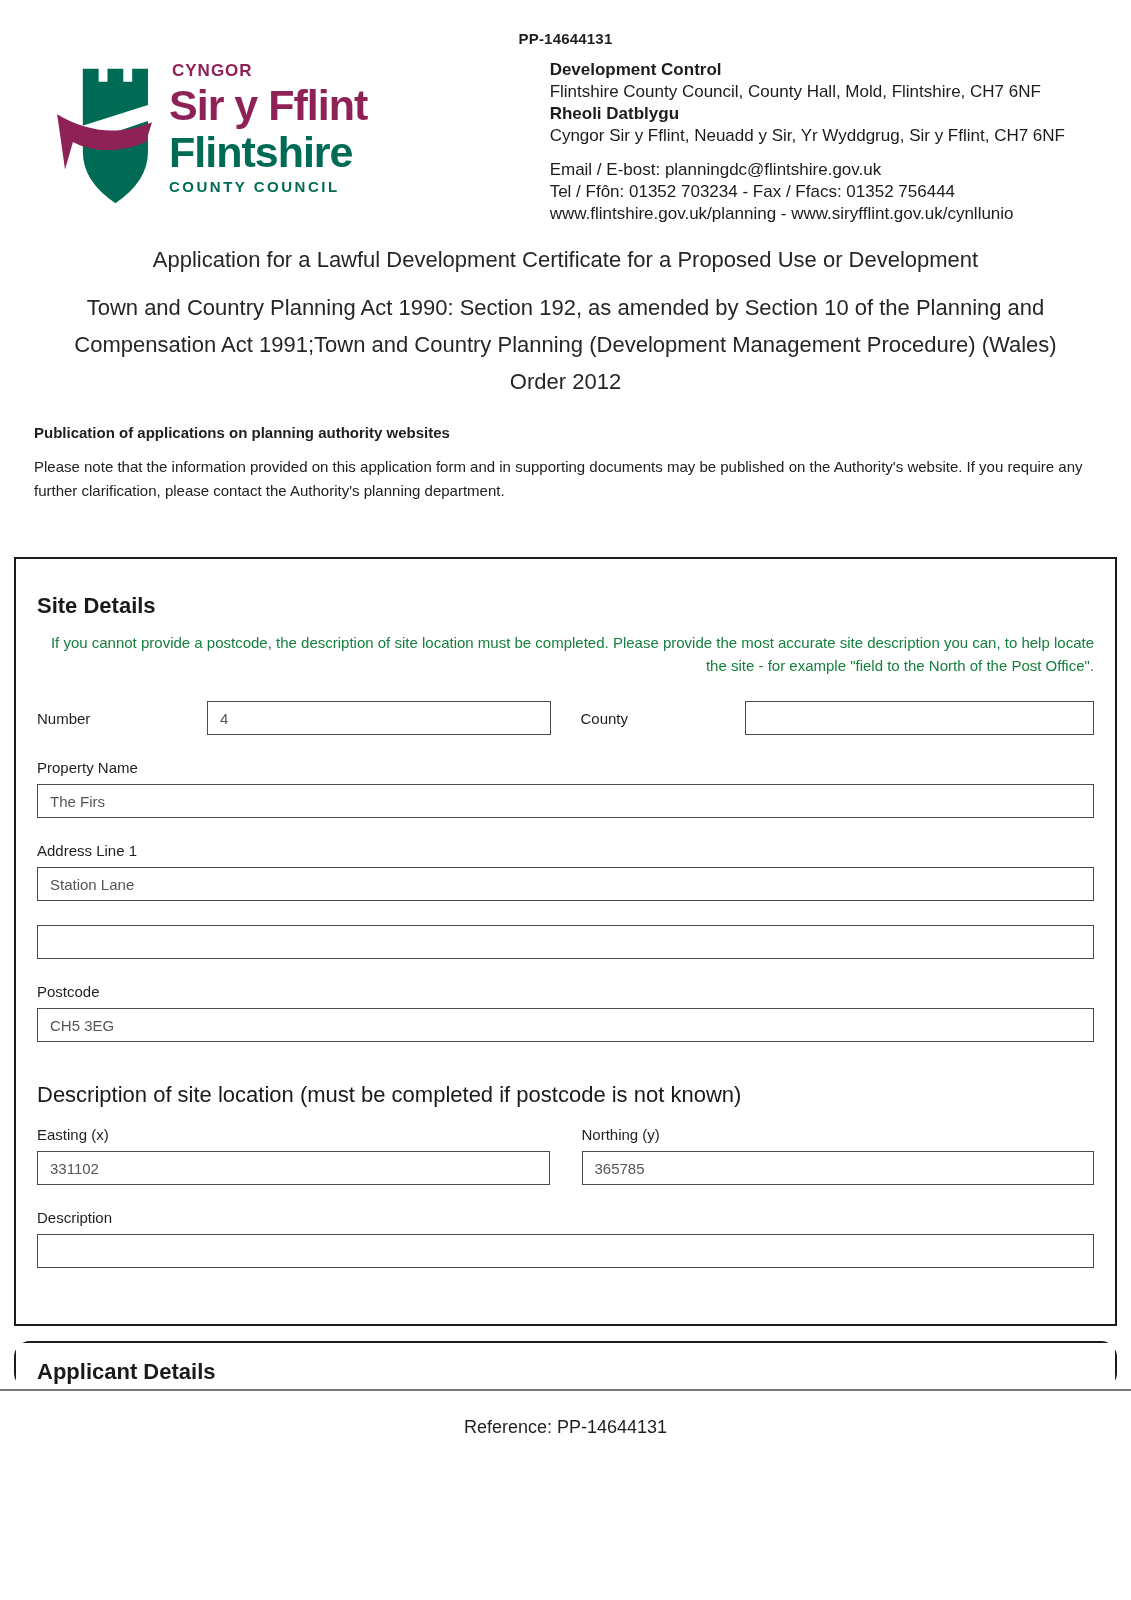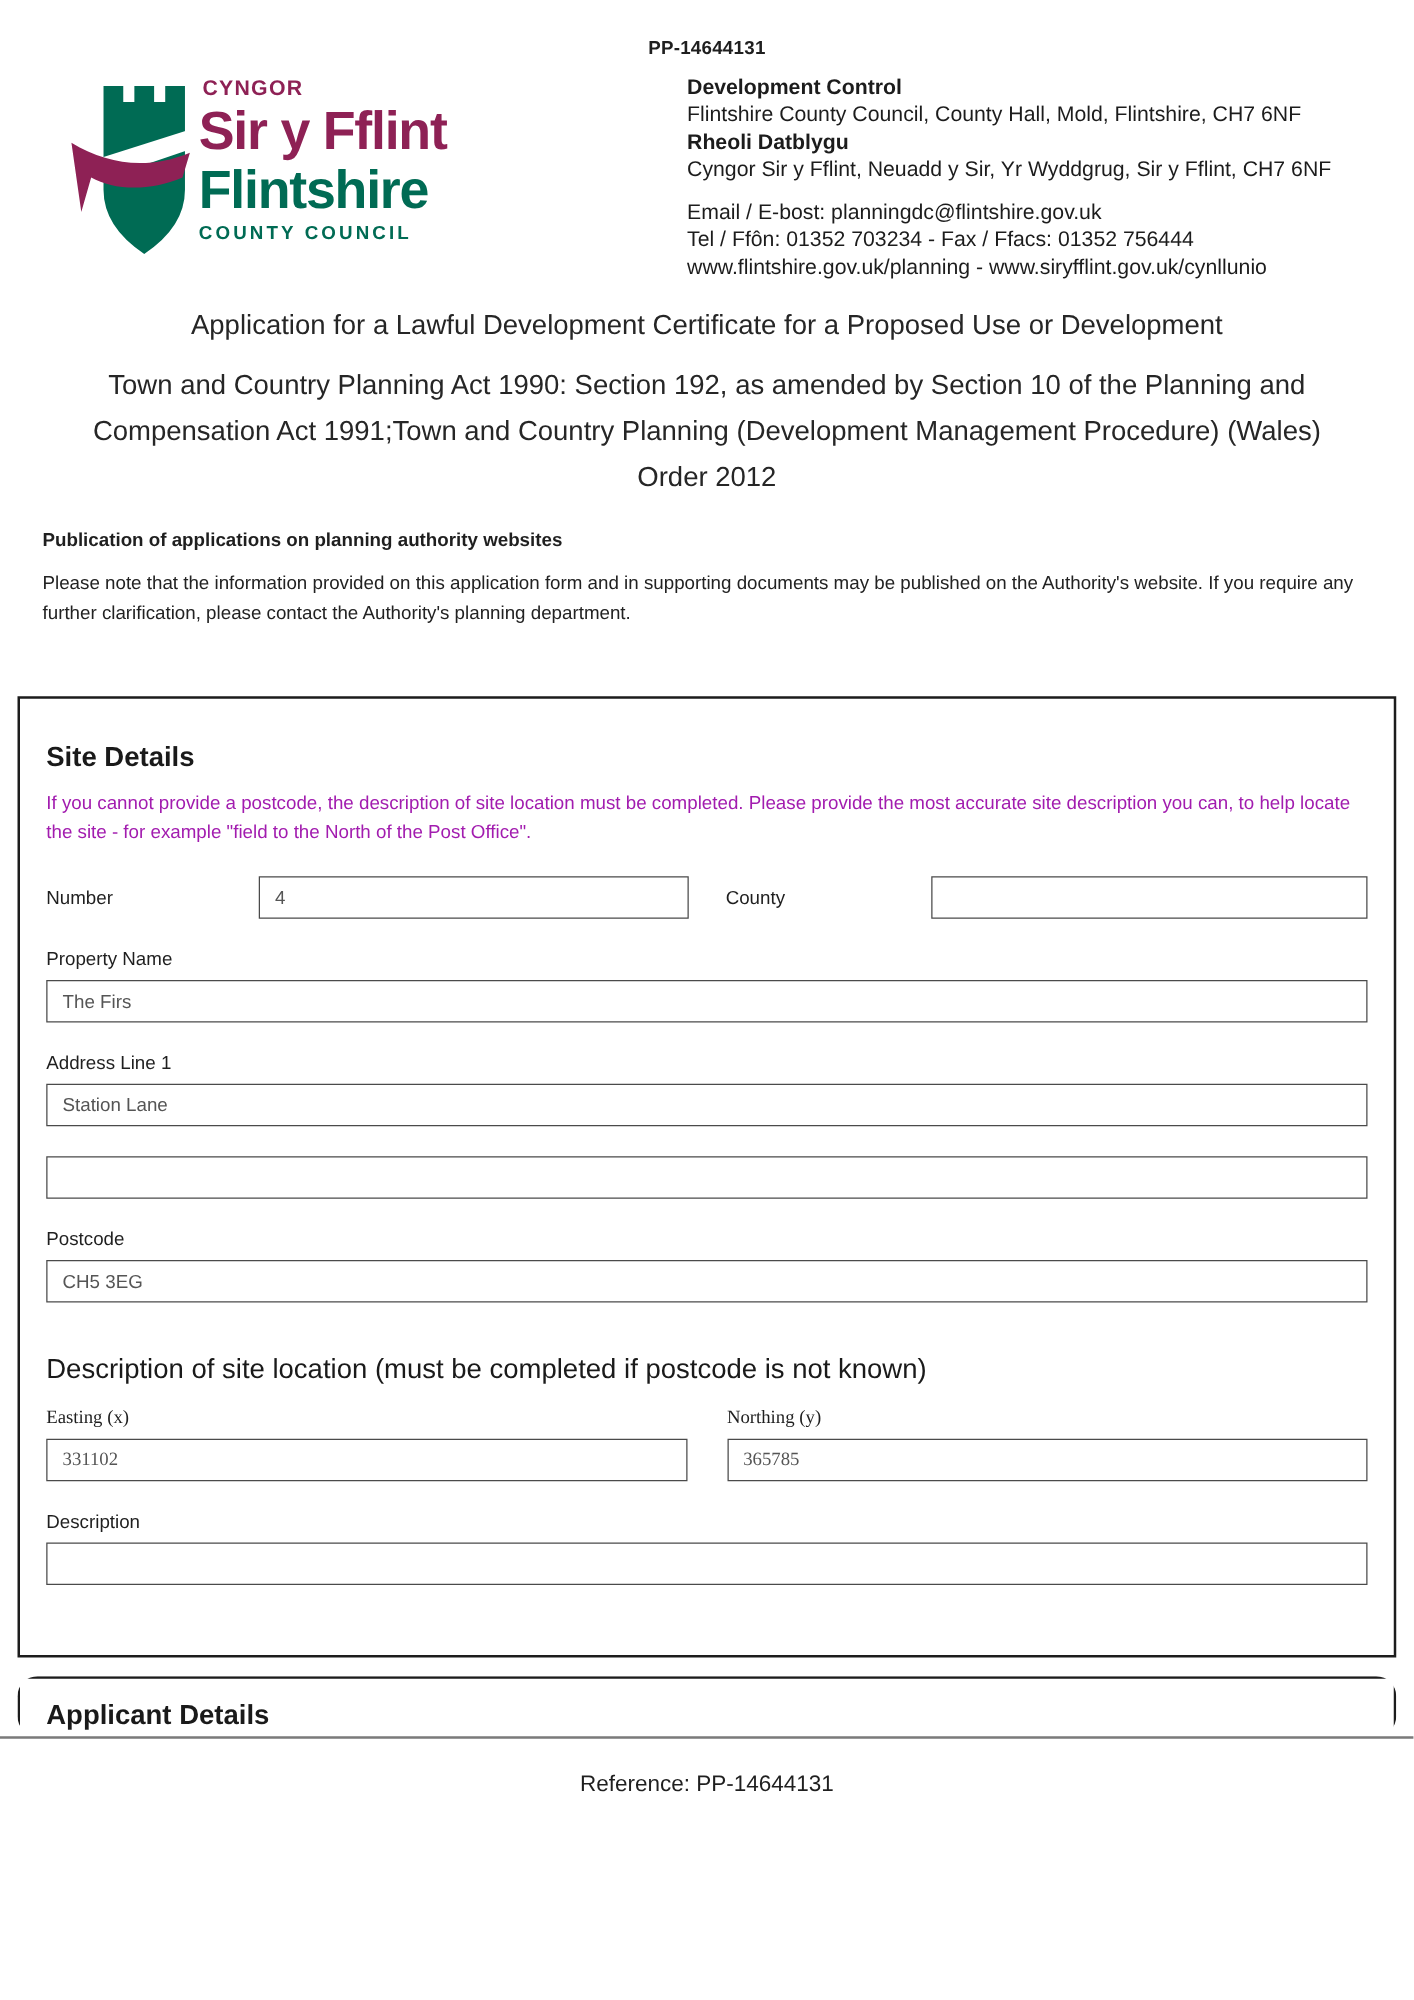--- a/index.html
+++ b/index.html
@@ -5,56 +5,56 @@
   * { margin:0; padding:0; box-sizing:border-box; }
   html,body { background:#ffffff; }
   .page {
     width:1131px; height:1600px; margin:0 auto; background:#fff;
     font-family:"Liberation Sans","DejaVu Sans",sans-serif;
     color:#1f1f1f; position:relative; overflow:hidden;
   }
   .top-ref { text-align:center; font-size:15px; font-weight:bold; padding-top:30px; letter-spacing:.2px; }
 
   .header { display:flex; justify-content:space-between; align-items:flex-start; padding:10px 66px 0 55px; }
-  .logo { display:flex; align-items:flex-start; }
+  .logo { display:flex; align-items:flex-start; gap:10px; }
   .logo-castle { width:104px; height:156px; flex:0 0 auto; }
   .logo-text { padding-top:4px; }
   .logo-cyngor { color:#8E2155; font-weight:bold; font-size:17px; letter-spacing:1px; display:block; margin-left:3px; }
   .logo-sir { color:#8E2155; font-weight:bold; font-size:43px; line-height:48px; letter-spacing:-1px; display:block; }
   .logo-flintshire { color:#006B54; font-weight:bold; font-size:43px; line-height:46px; letter-spacing:-1px; display:block; }
   .logo-county { color:#006B54; font-weight:bold; font-size:15px; letter-spacing:2.5px; display:block; margin-top:3px; }
 
   .contact { text-align:left; font-size:17px; line-height:22px; padding-top:2px; color:#1c1c1c; }
   .contact .bold { font-weight:bold; }
   .contact .spacer { height:12px; }
 
   .doc-title { text-align:center; font-size:22px; font-weight:normal; margin-top:22px; color:#262626; }
   .doc-subtitle { text-align:center; font-size:22px; line-height:37px; max-width:1015px; margin:16px auto 0; color:#262626; }
 
   .pub-heading { font-size:15px; font-weight:bold; margin:24px 34px 0; }
   .pub-body { font-size:15px; line-height:24px; margin:14px 40px 0 34px; color:#222; }
 
   .box { border:2px solid #1c1c1c; margin:54px 14px 15px; padding:34px 21px 56px; }
   .section-title { font-size:22px; font-weight:bold; color:#1a1a1a; }
-  .intro { font-size:15px; line-height:23px; margin-top:12px; color:#a21caf; }
+  .intro { font-size:15px; line-height:23px; margin-top:12px; color:#15803d;text-align:right; }
 
   .inline-row { display:flex; gap:30px; margin-top:24px; }
   .inline-field { flex:1; display:flex; align-items:center; }
   .inline-field label { font-size:15px; flex:0 0 170px; }
   .inline-field.second label { flex-basis:164px; }
 
   input.text {
     width:100%; height:34px; border:1px solid #4a4a4a; background:#fff;
     font-family:inherit; font-size:15px; color:#555; padding:0 12px; border-radius:0;
   }
   .stack { margin-top:24px; }
   .stack label { display:block; font-size:15px; margin-bottom:8px; }
 
   .desc-heading { font-size:22px; font-weight:normal; margin-top:40px; color:#1a1a1a; }
-  .grid-row { display:flex; gap:32px; margin-top:18px;font-family:Liberation Serif, serif; }
+  .grid-row { display:flex; gap:32px; margin-top:18px; }
   .grid-col { flex:1; }
   .grid-col label { display:block; font-size:15px; margin-bottom:8px; }
 
   .clip { height:48px; overflow:hidden; margin:14px 14px 0;border-radius:16px; }
   .box2 { border:2px solid #1c1c1c; border-bottom:none; padding:16px 21px 40px; }
 
   .page-break-line { border:none; border-top:2px solid #7a7a7a; width:100%; }
   .footer-ref { text-align:center; font-size:18px; margin-top:26px; color:#1f1f1f; }
 </style>
 </head>

